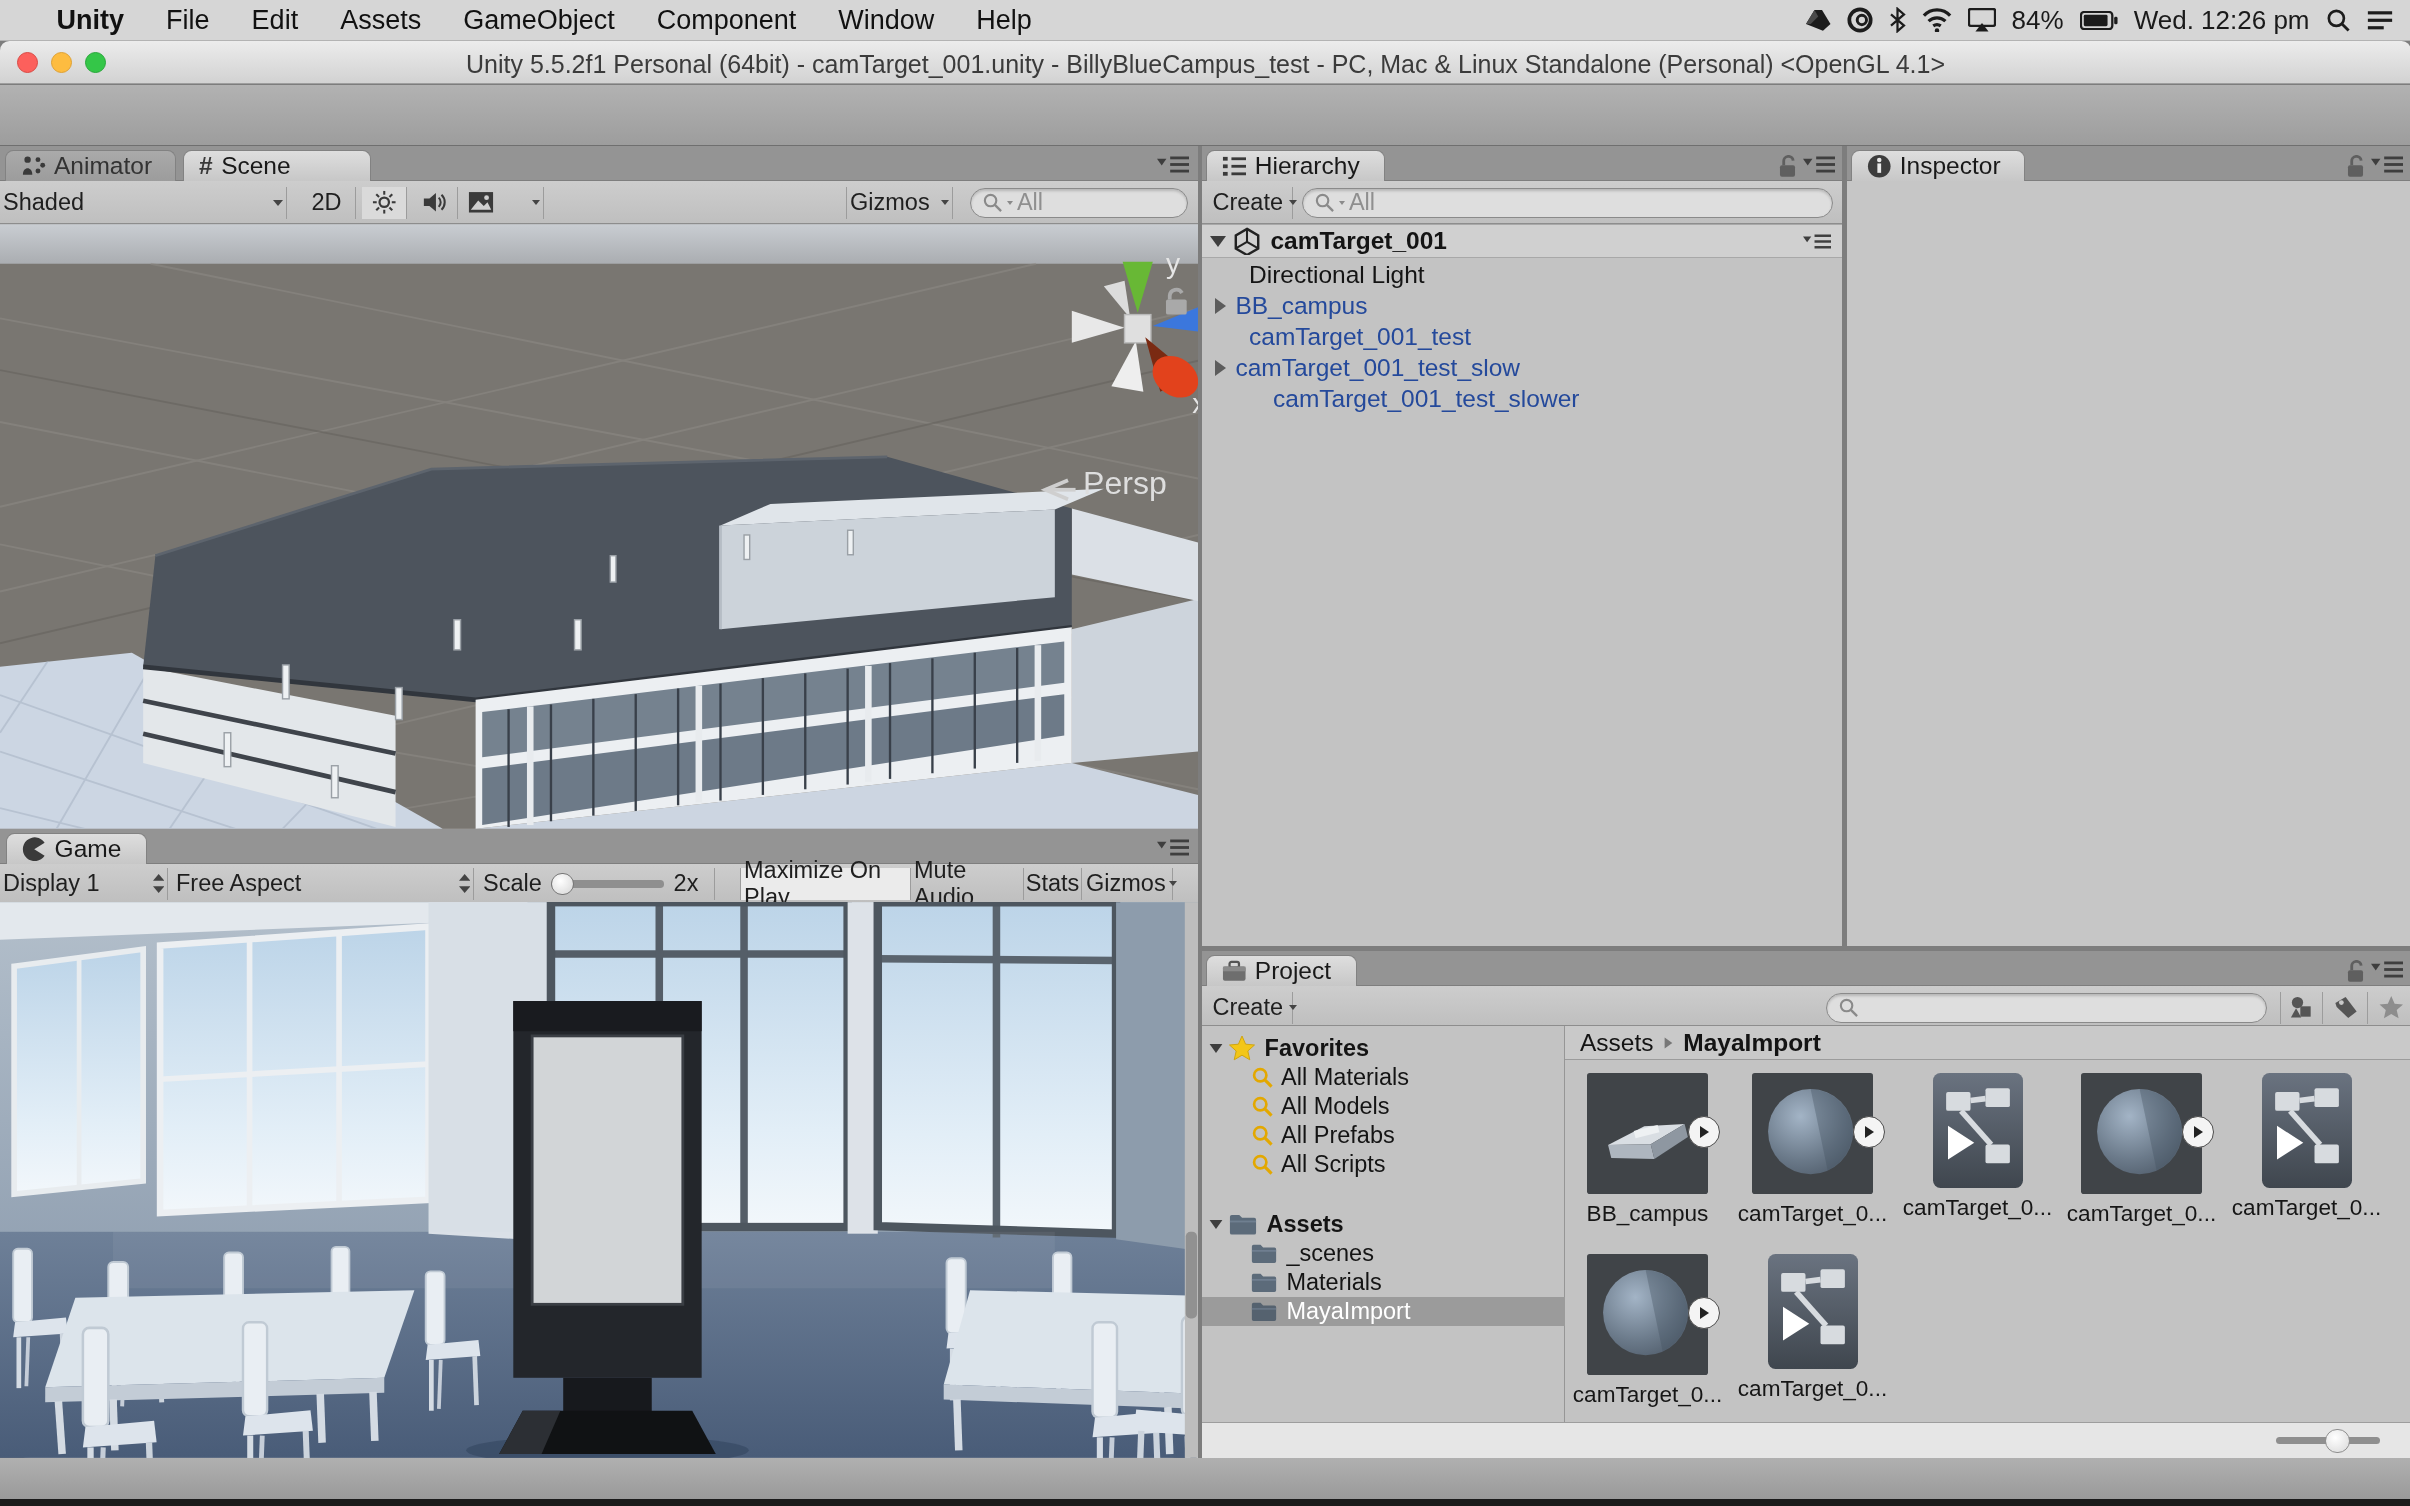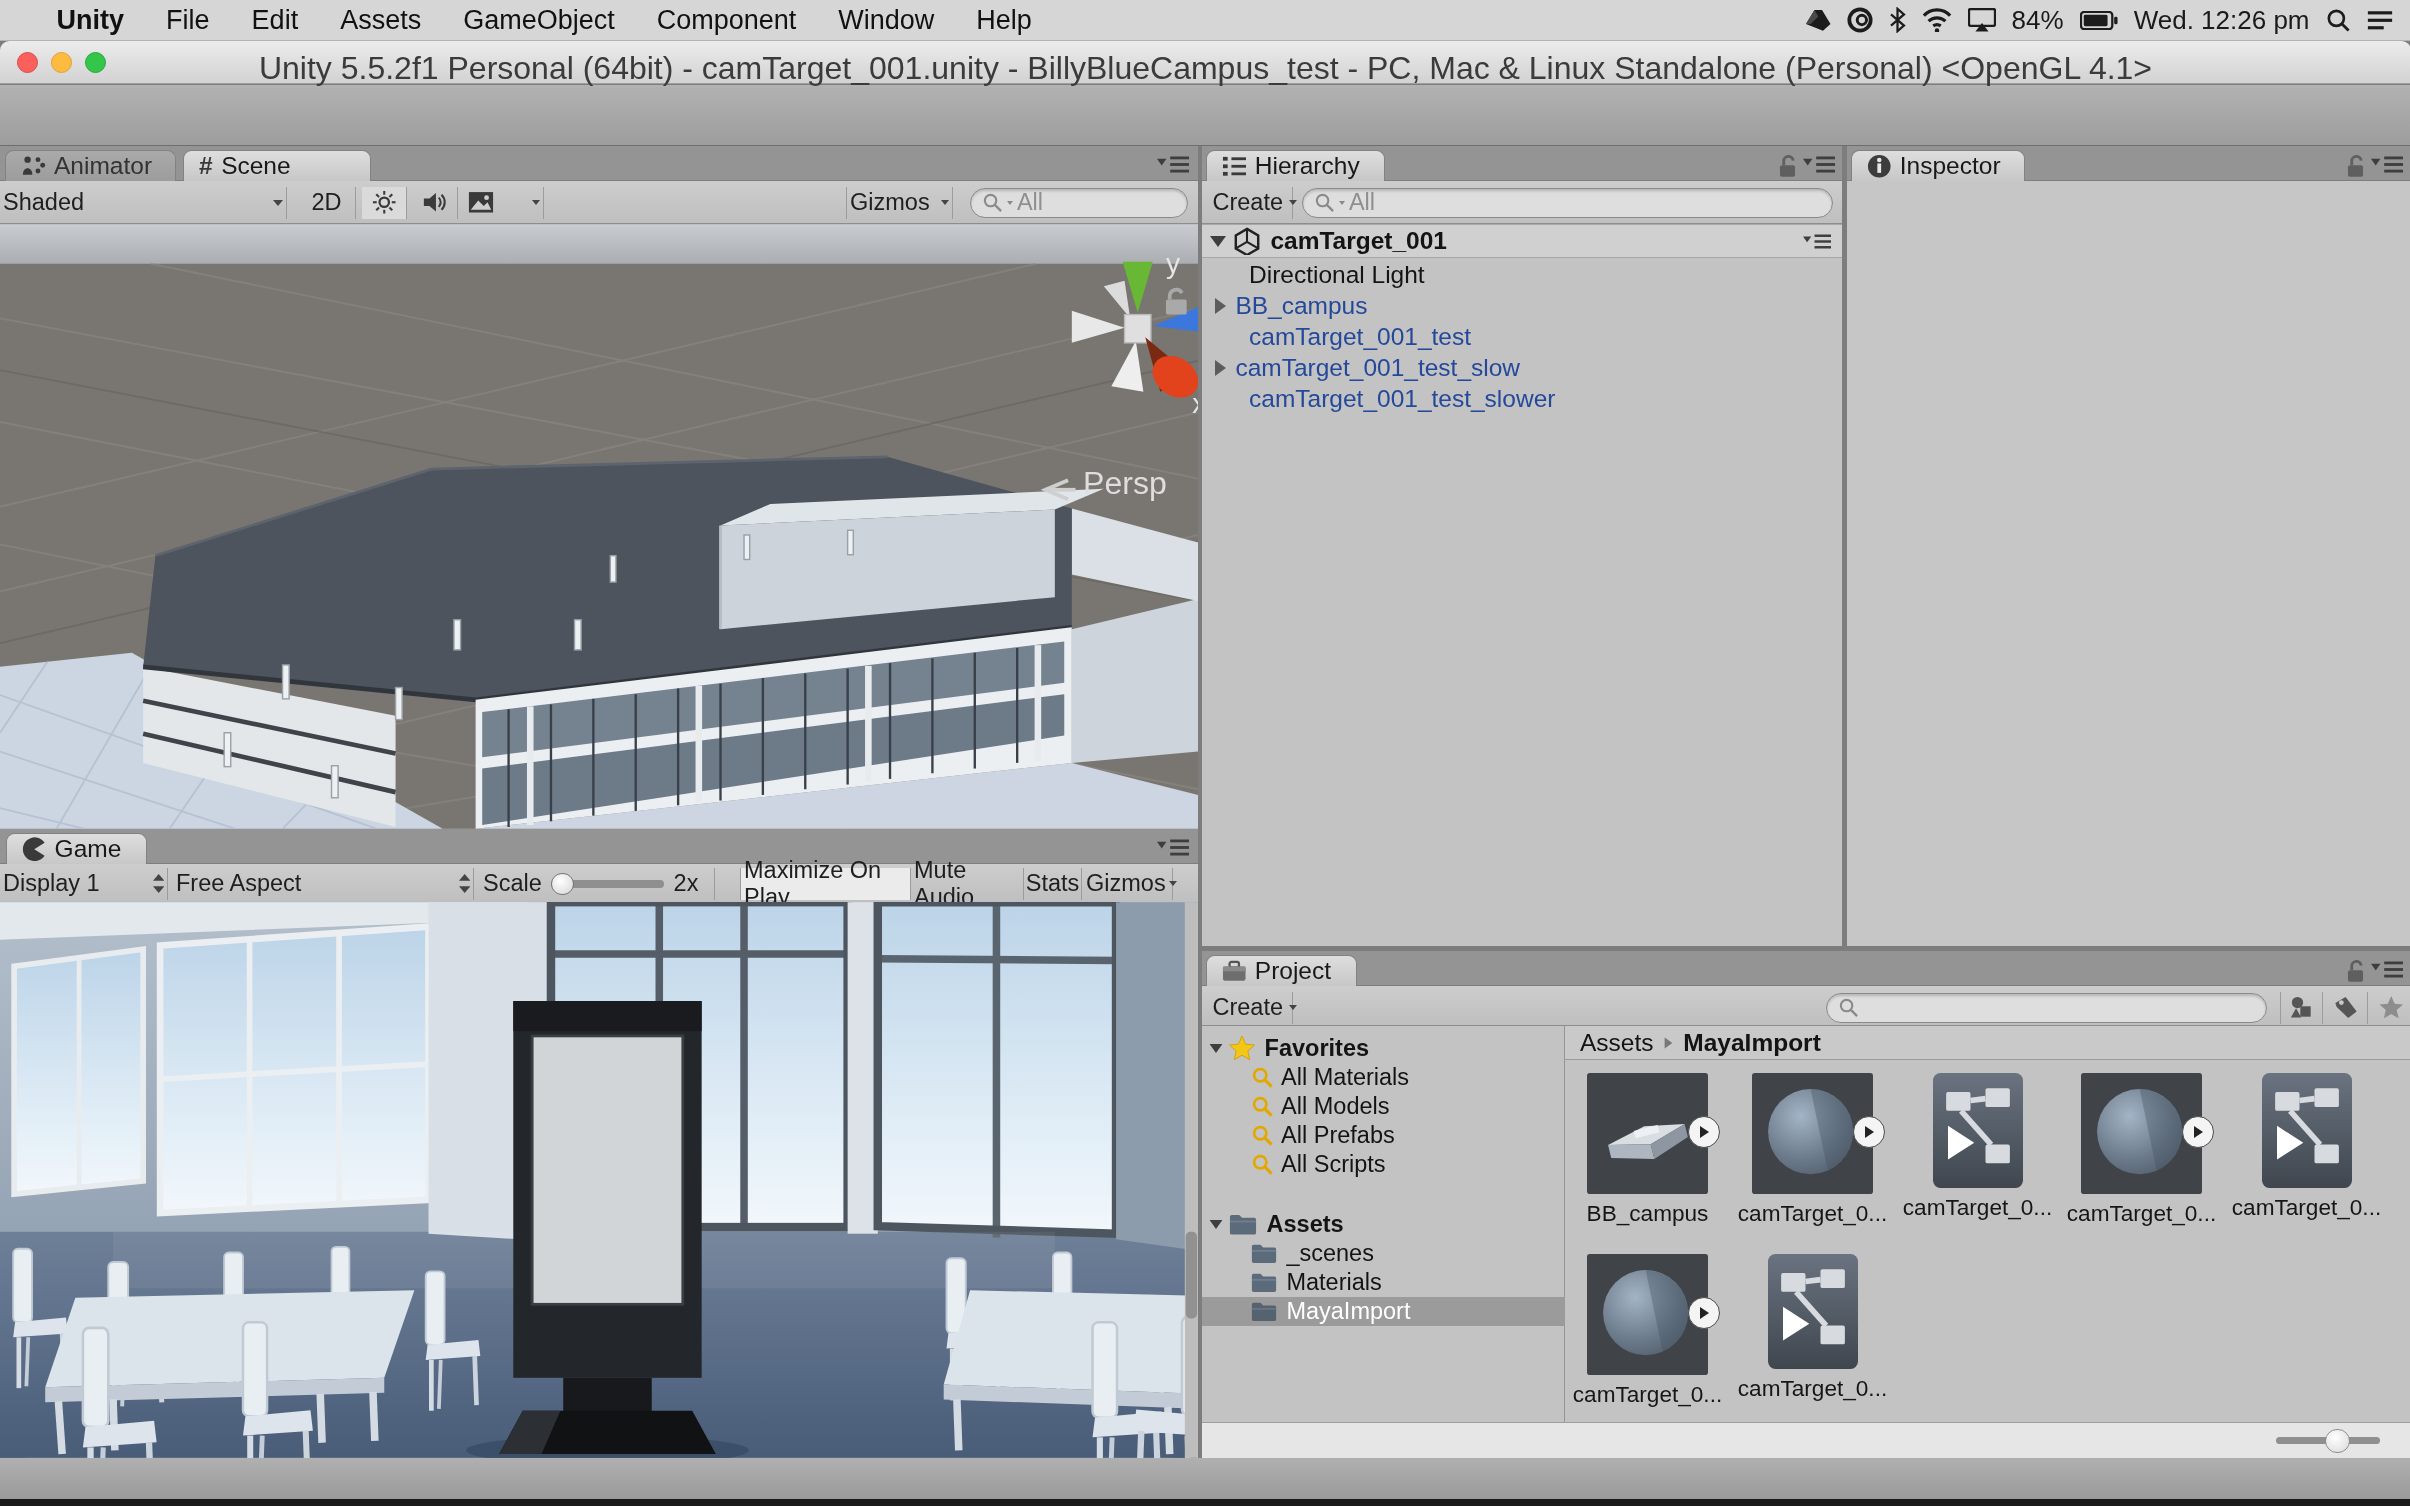--- a/index.html
+++ b/index.html
@@ -8,21 +8,21 @@
 
 .menubar{position:absolute;top:0;left:0;width:2411px;height:41px;background:#d6d6d6;border-bottom:0.9px solid #b3b3b3;display:flex;align-items:center;padding:0 17px;z-index:50;}
 .menubar .mitem{padding:0 21px;font-size:27px;color:#111;}
 .menubar .app{font-weight:bold;}
 .apple{font-size:28px;padding:0 13px 3.8px 5.6px;}
 .mbar-right{margin-left:auto;display:flex;align-items:center;gap:16px;font-size:26px;color:#1a1a1a;}
 .mbar-right svg{display:block;}
 
 .titlebar{position:absolute;top:41px;left:0;width:2411px;height:43px;background:linear-gradient(#ececec,#d2d2d2);border-bottom:0.9px solid #9e9e9e;border-radius:9.4px 9.4px 0 0;z-index:40;}
 .traffic{position:absolute;top:11.3px;width:21px;height:21px;border-radius:50%;}
-.title-text{position:absolute;top:8.5px;left:0;right:0;text-align:center;font-size:32px;color:#3b3b3b;}
+.title-text{position:absolute;top:8.5px;left:0;right:0;text-align:center;font-size:25px;color:#3b3b3b;}
 
 .main-toolbar{position:absolute;top:85px;left:0;width:2411px;height:61px;background:linear-gradient(#b2b2b2,#9d9d9d);border-bottom:0.9px solid #6f6f6f;z-index:30;}
 .btn{position:absolute;top:94px;height:41px;background:linear-gradient(#f4f4f4,#c9c9c9);border:0.9px solid #707070;display:flex;align-items:center;justify-content:center;font-size:23.5px;color:#222;}
 .btn svg{display:block;}
 .grp-l{border-radius:7.5px 0 0 7.5px;}
 .grp-r{border-radius:0 7.5px 7.5px 0;border-left:none;}
 .grp-m{border-radius:0;border-left:none;}
 .tool-active{background:linear-gradient(#565656,#6e6e6e);}
 .caret{width:0;height:0;border-left:6.6px solid transparent;border-right:6.6px solid transparent;border-top:8.5px solid #444;display:inline-block;margin-left:11.3px;}
 
@@ -664,21 +664,21 @@
     <span class="tri-r" style="margin-left:13px;"></span>
     <span class="prefab" style="margin-left:9.4px;">BB_campus</span>
   </div>
   <div class="hl-row" style="top:175px;height:31px;">
     <span class="prefab" style="margin-left:47px;">camTarget_001_test</span>
   </div>
   <div class="hl-row" style="top:206px;height:31px;">
     <span class="tri-r" style="margin-left:13px;"></span>
     <span class="prefab" style="margin-left:9.4px;">camTarget_001_test_slow</span>
   </div>
-  <div class="hl-row" style="top:237px;height:31px;">
+  <div class="hl-row" style="top:237px;height:31px;padding-left:24px;">
     <span class="prefab" style="margin-left:47px;">camTarget_001_test_slower</span>
   </div>
 </div>
 
 <div class="panel" style="left:1847px;top:146px;width:563px;height:800px;">
   <div class="tabstrip">
     <div class="tab on" style="left:3.8px;width:174px;">
       <svg width="24.5" height="24.5" viewBox="0 0 26 26">
           <circle cx="13" cy="13" r="12" fill="#3d3d3d"></circle>
           <rect x="11" y="10" width="4" height="10" fill="#e8e8e8"></rect>

